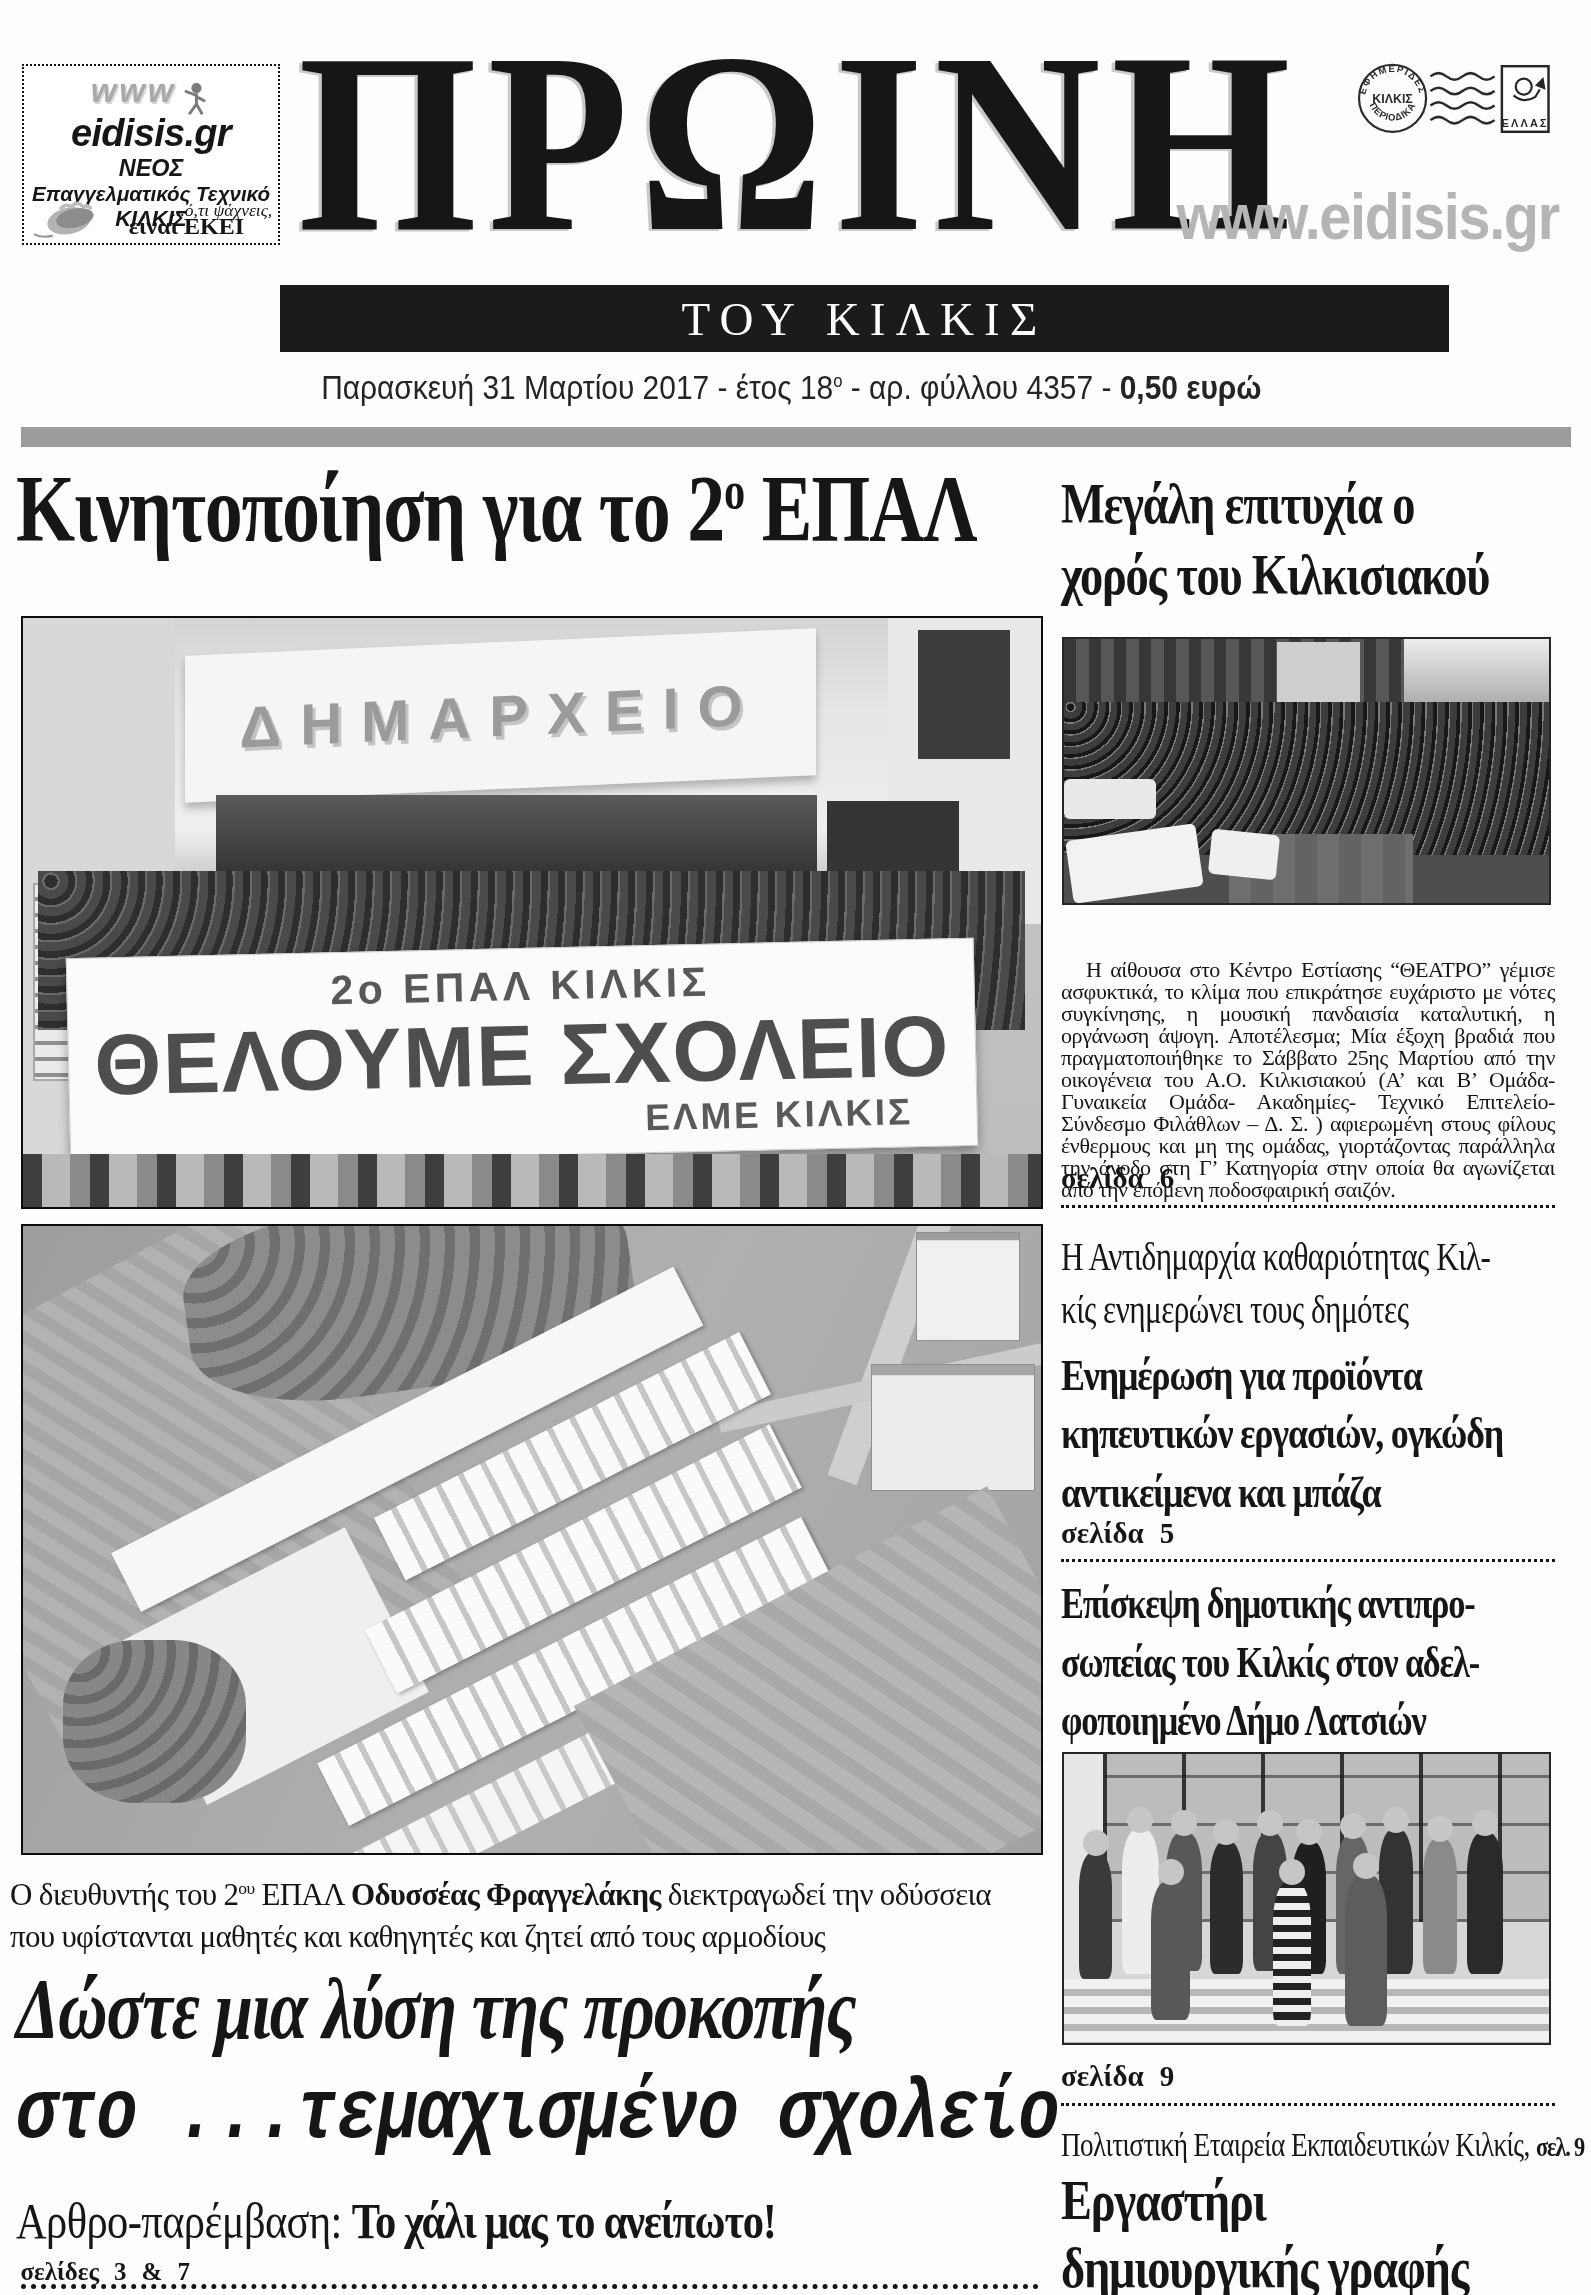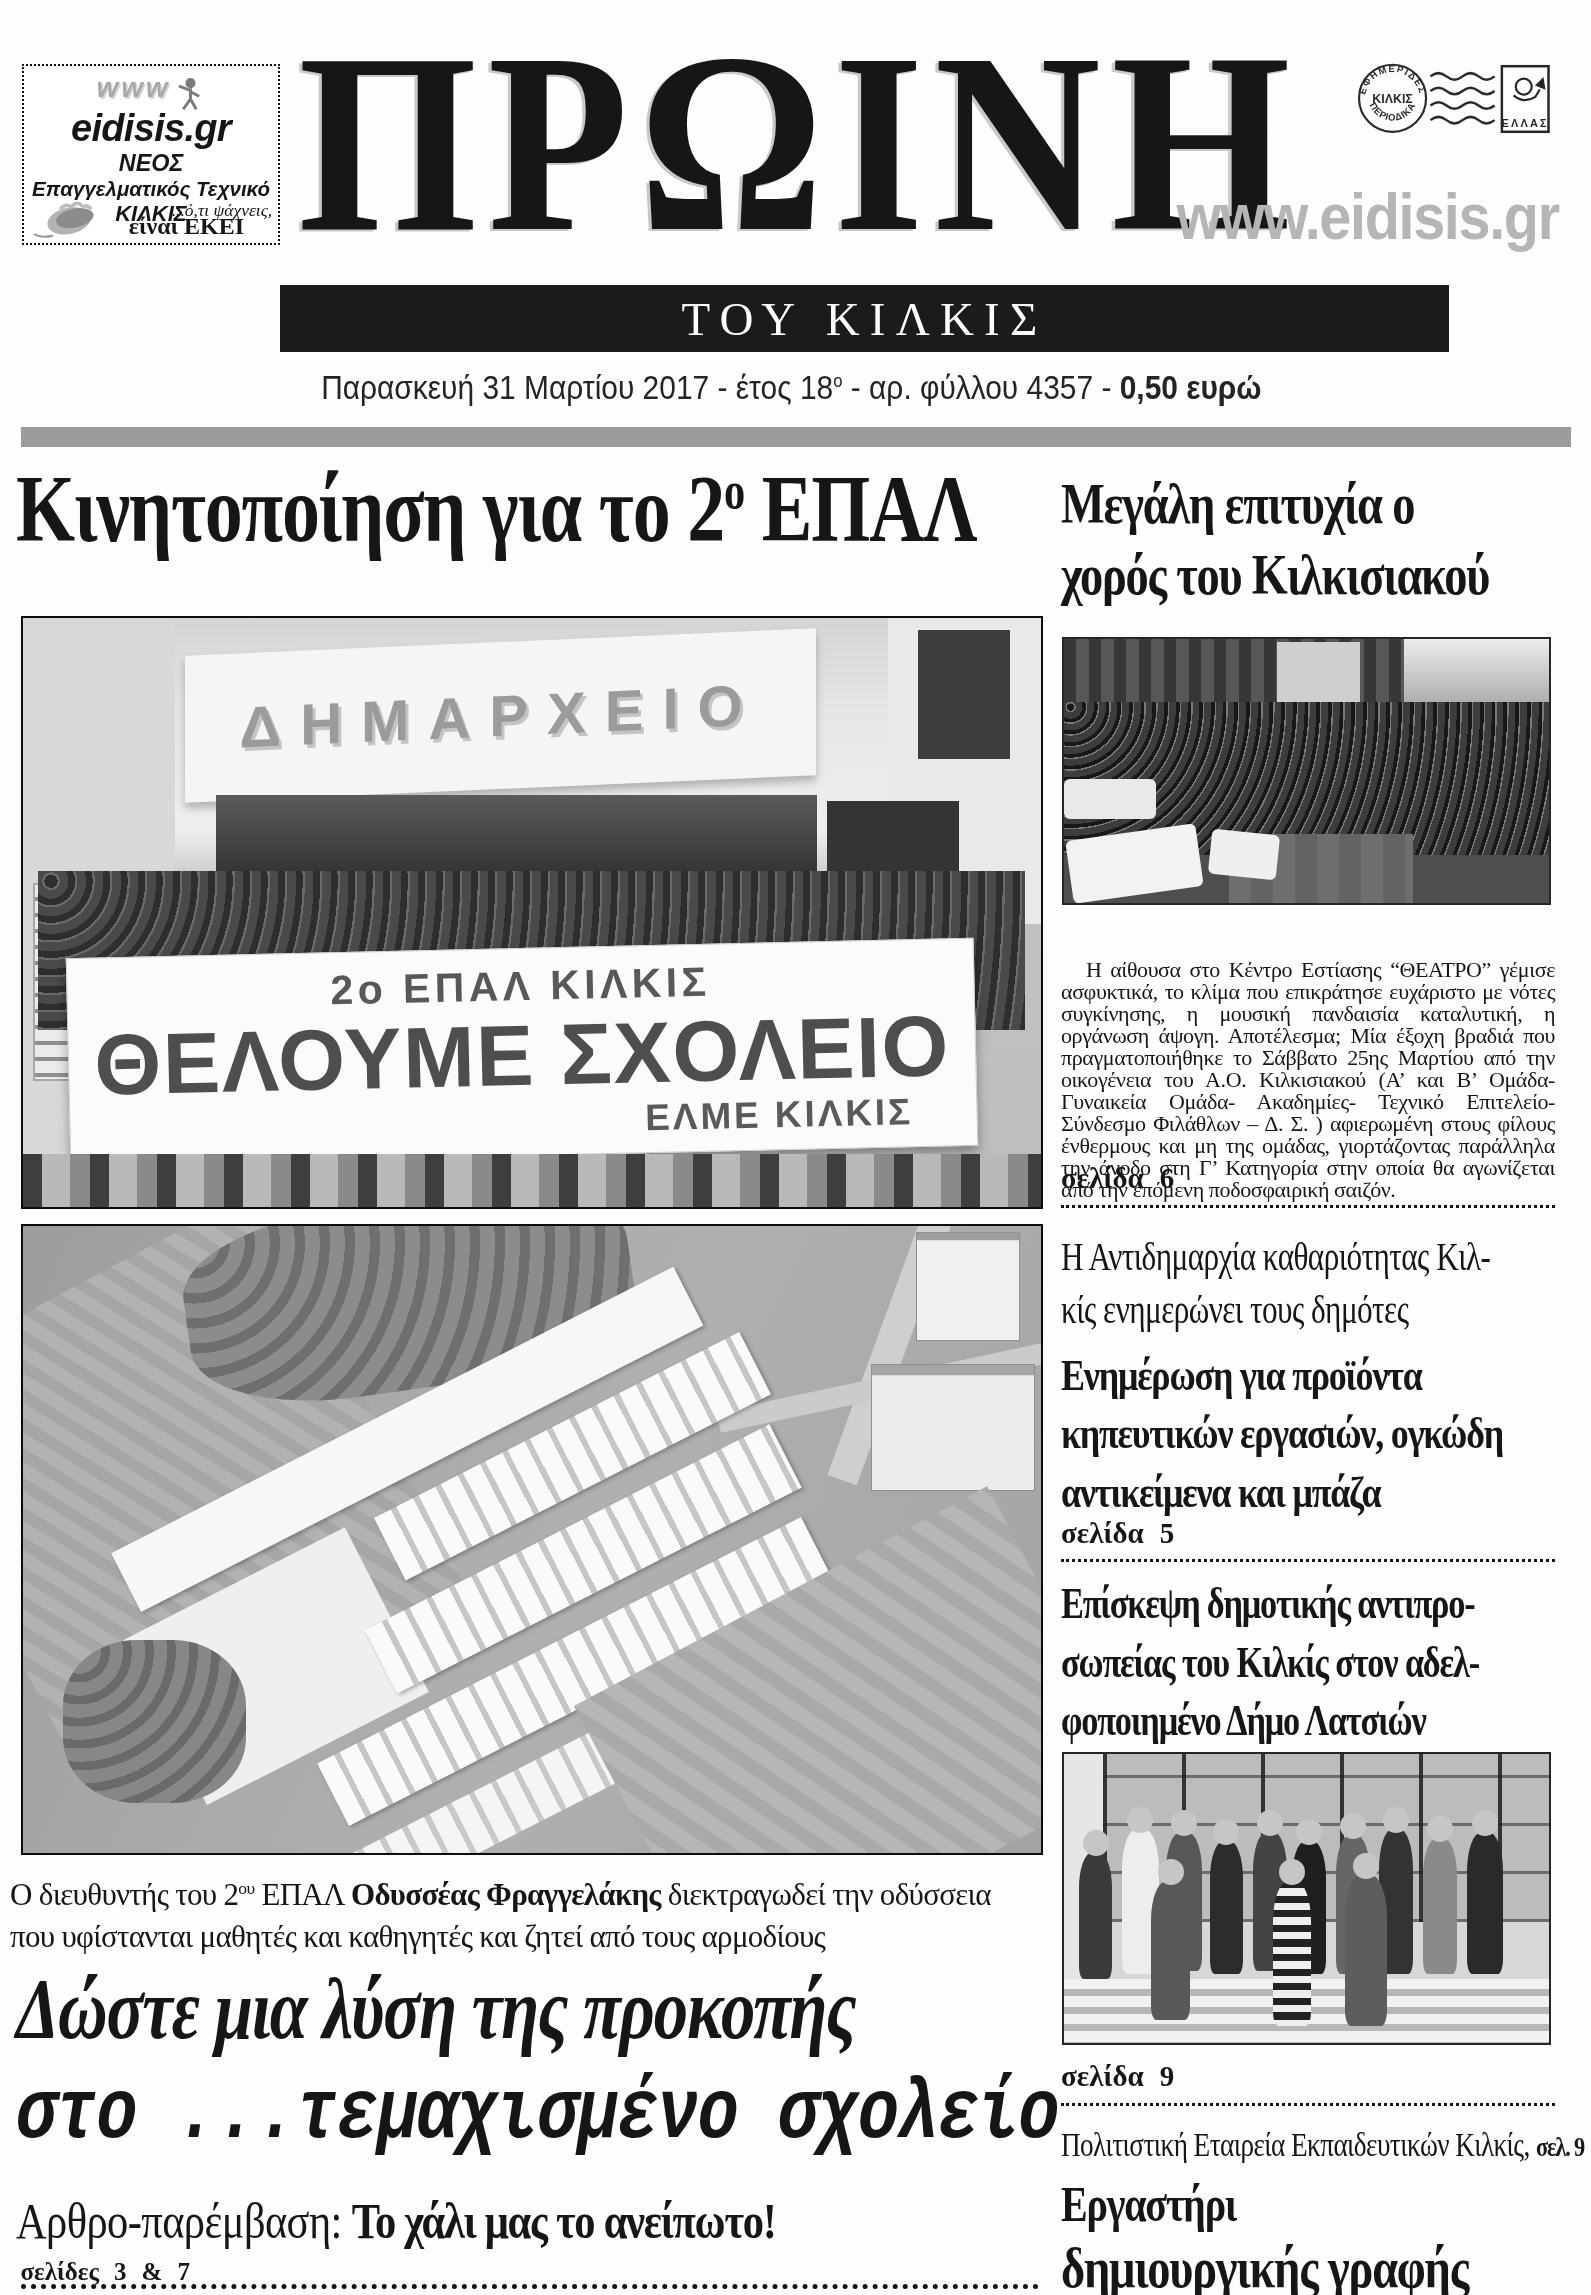--- a/index.html
+++ b/index.html
@@ -27,21 +27,21 @@
   .photoframe{border:2.9px solid #0d0d0d;overflow:hidden;background:#cacaca;}
   .photoframe-sm{border:2.2px solid #262626;overflow:hidden;background:#bdbdbd;}
   .pax{position:absolute;border-radius:40% 40% 14% 14%/28% 28% 10% 10%;}
   .pax .head{position:absolute;left:50%;top:-22px;transform:translateX(-50%);width:26px;height:26px;border-radius:50%;background:#c6c6c6;}
 </style>
 </head>
 <body>
 
 <div class="abs adbox">
   <div style="margin-top:5.8px;">
-    <span class="sans" style="font-size:28px;font-weight:bold;font-style:italic;color:#a9a9a9;letter-spacing:2.9px;text-shadow:1.5px 1.5px 0 #d7d7d7;">www</span>
+    <span class="sans" style="font-size:33px;font-weight:bold;font-style:italic;color:#a9a9a9;letter-spacing:2.9px;text-shadow:1.5px 1.5px 0 #d7d7d7;">www</span>
     <svg width="32" height="34" viewBox="0 0 44 46" style="vertical-align:middle;">
       <circle cx="24" cy="8" r="7" fill="#7a7a7a"></circle>
       <path d="M24 15 L24 30 M24 18 L8 12 M24 20 L36 26 M24 30 L14 44 M24 30 L32 44" stroke="#7a7a7a" stroke-width="4" fill="none"></path>
     </svg>
   </div>
   <div class="sans" style="font-size:38px;font-weight:bold;font-style:italic;letter-spacing:-0.7px;margin-top:-4.4px;">eidisis.gr</div>
   <div class="sans" style="font-size:23.4px;font-weight:bold;font-style:italic;">ΝΕΟΣ</div>
   <div class="sans" style="font-size:20.5px;font-weight:bold;font-style:italic;">Επαγγελματικός Τεχνικό</div>
   <div class="sans" style="font-size:22px;font-weight:bold;font-style:italic;">ΚΙΛΚΙΣ</div>
   <svg width="76" height="41" viewBox="0 0 104 56" style="position:absolute;left:7.3px;bottom:2.9px;">
@@ -273,19 +273,19 @@
 
 <div class="abs pagelabel" style="left:1061px;top:2060px;">σελίδα 9</div>
 <div class="abs dotrule-sm" style="left:1061px;top:2103px;width:494px;"></div>
 
 <div class="abs nw" style="left:1061px;top:2126px;font-size:34px;">
   <span class="cond sx80">
     <span class="seriflight">Πολιτιστική Εταιρεία Εκπαιδευτικών Κιλκίς, </span><span class="serifbold" style="font-size:28px;">σελ. 9</span>
   </span>
 </div>
 
-<div class="abs serifbold nw" style="left:1061px;top:2167px;font-size:50px;margin-top:8px;">
+<div class="abs serifbold nw" style="left:1061px;top:2167px;font-size:58px;">
   <span class="cond sx80">Εργαστήρι</span>
 </div>
 <div class="abs serifbold nw" style="left:1061px;top:2234px;font-size:58px;">
   <span class="cond sx80">δημιουργικής γραφής</span>
 </div>
 
 
 </body></html>

